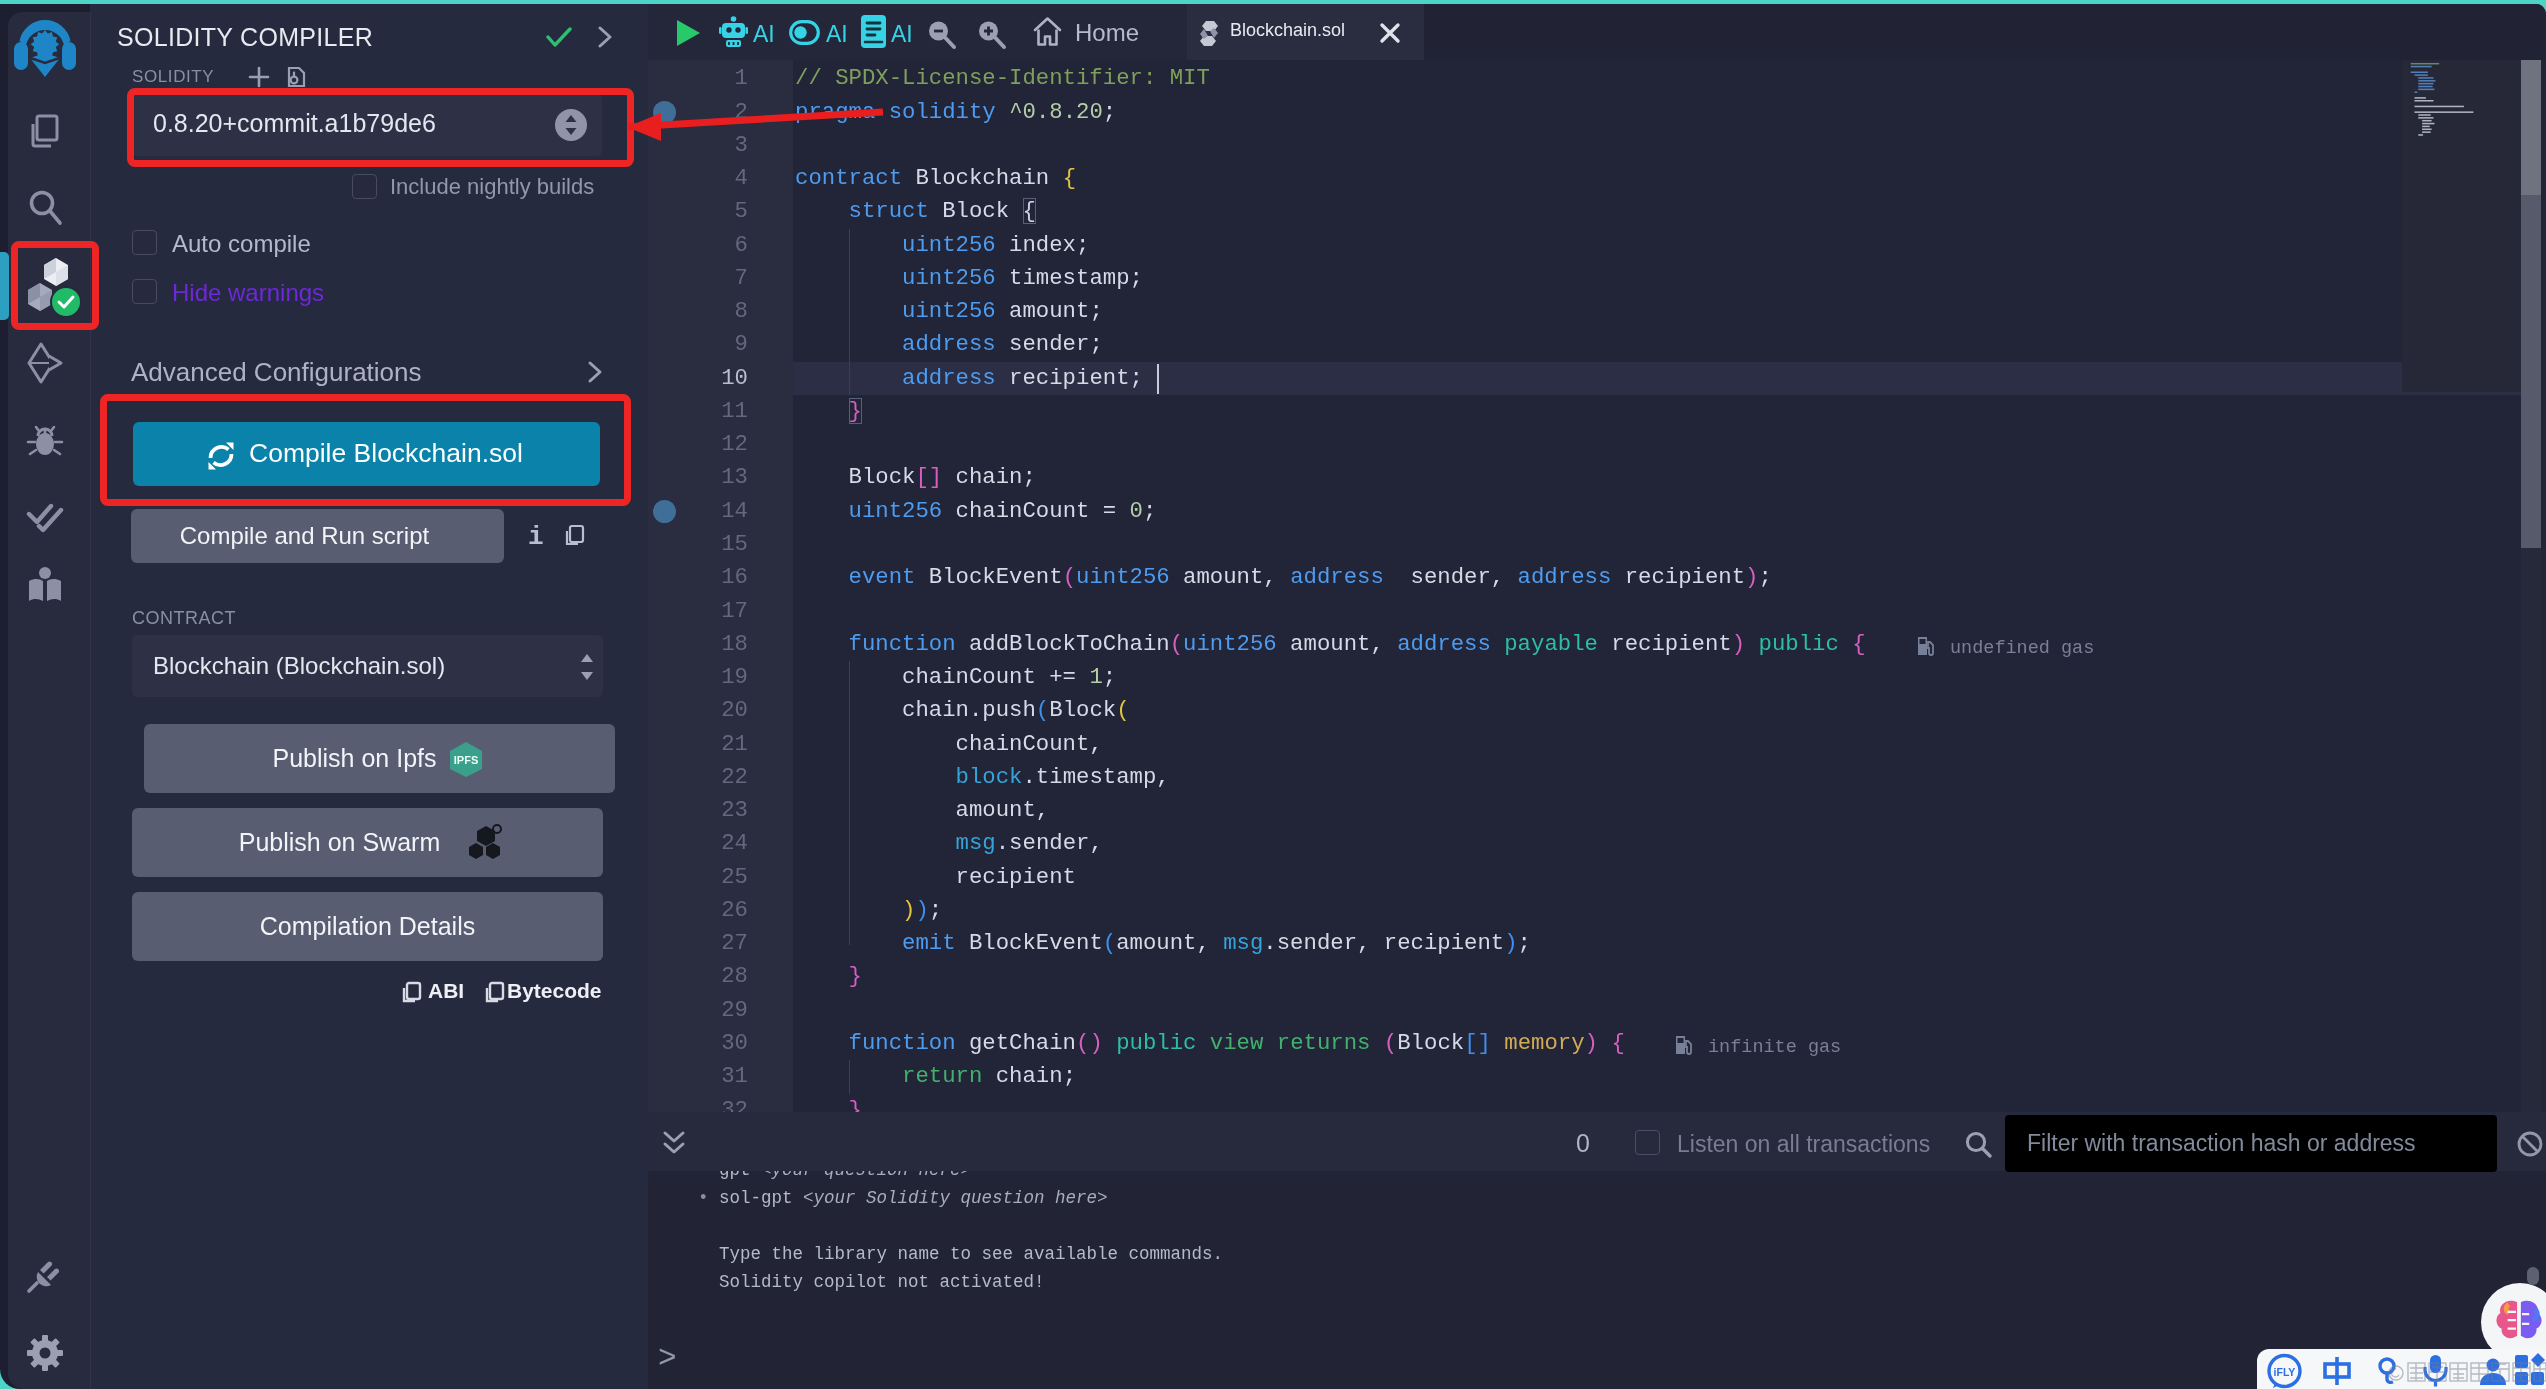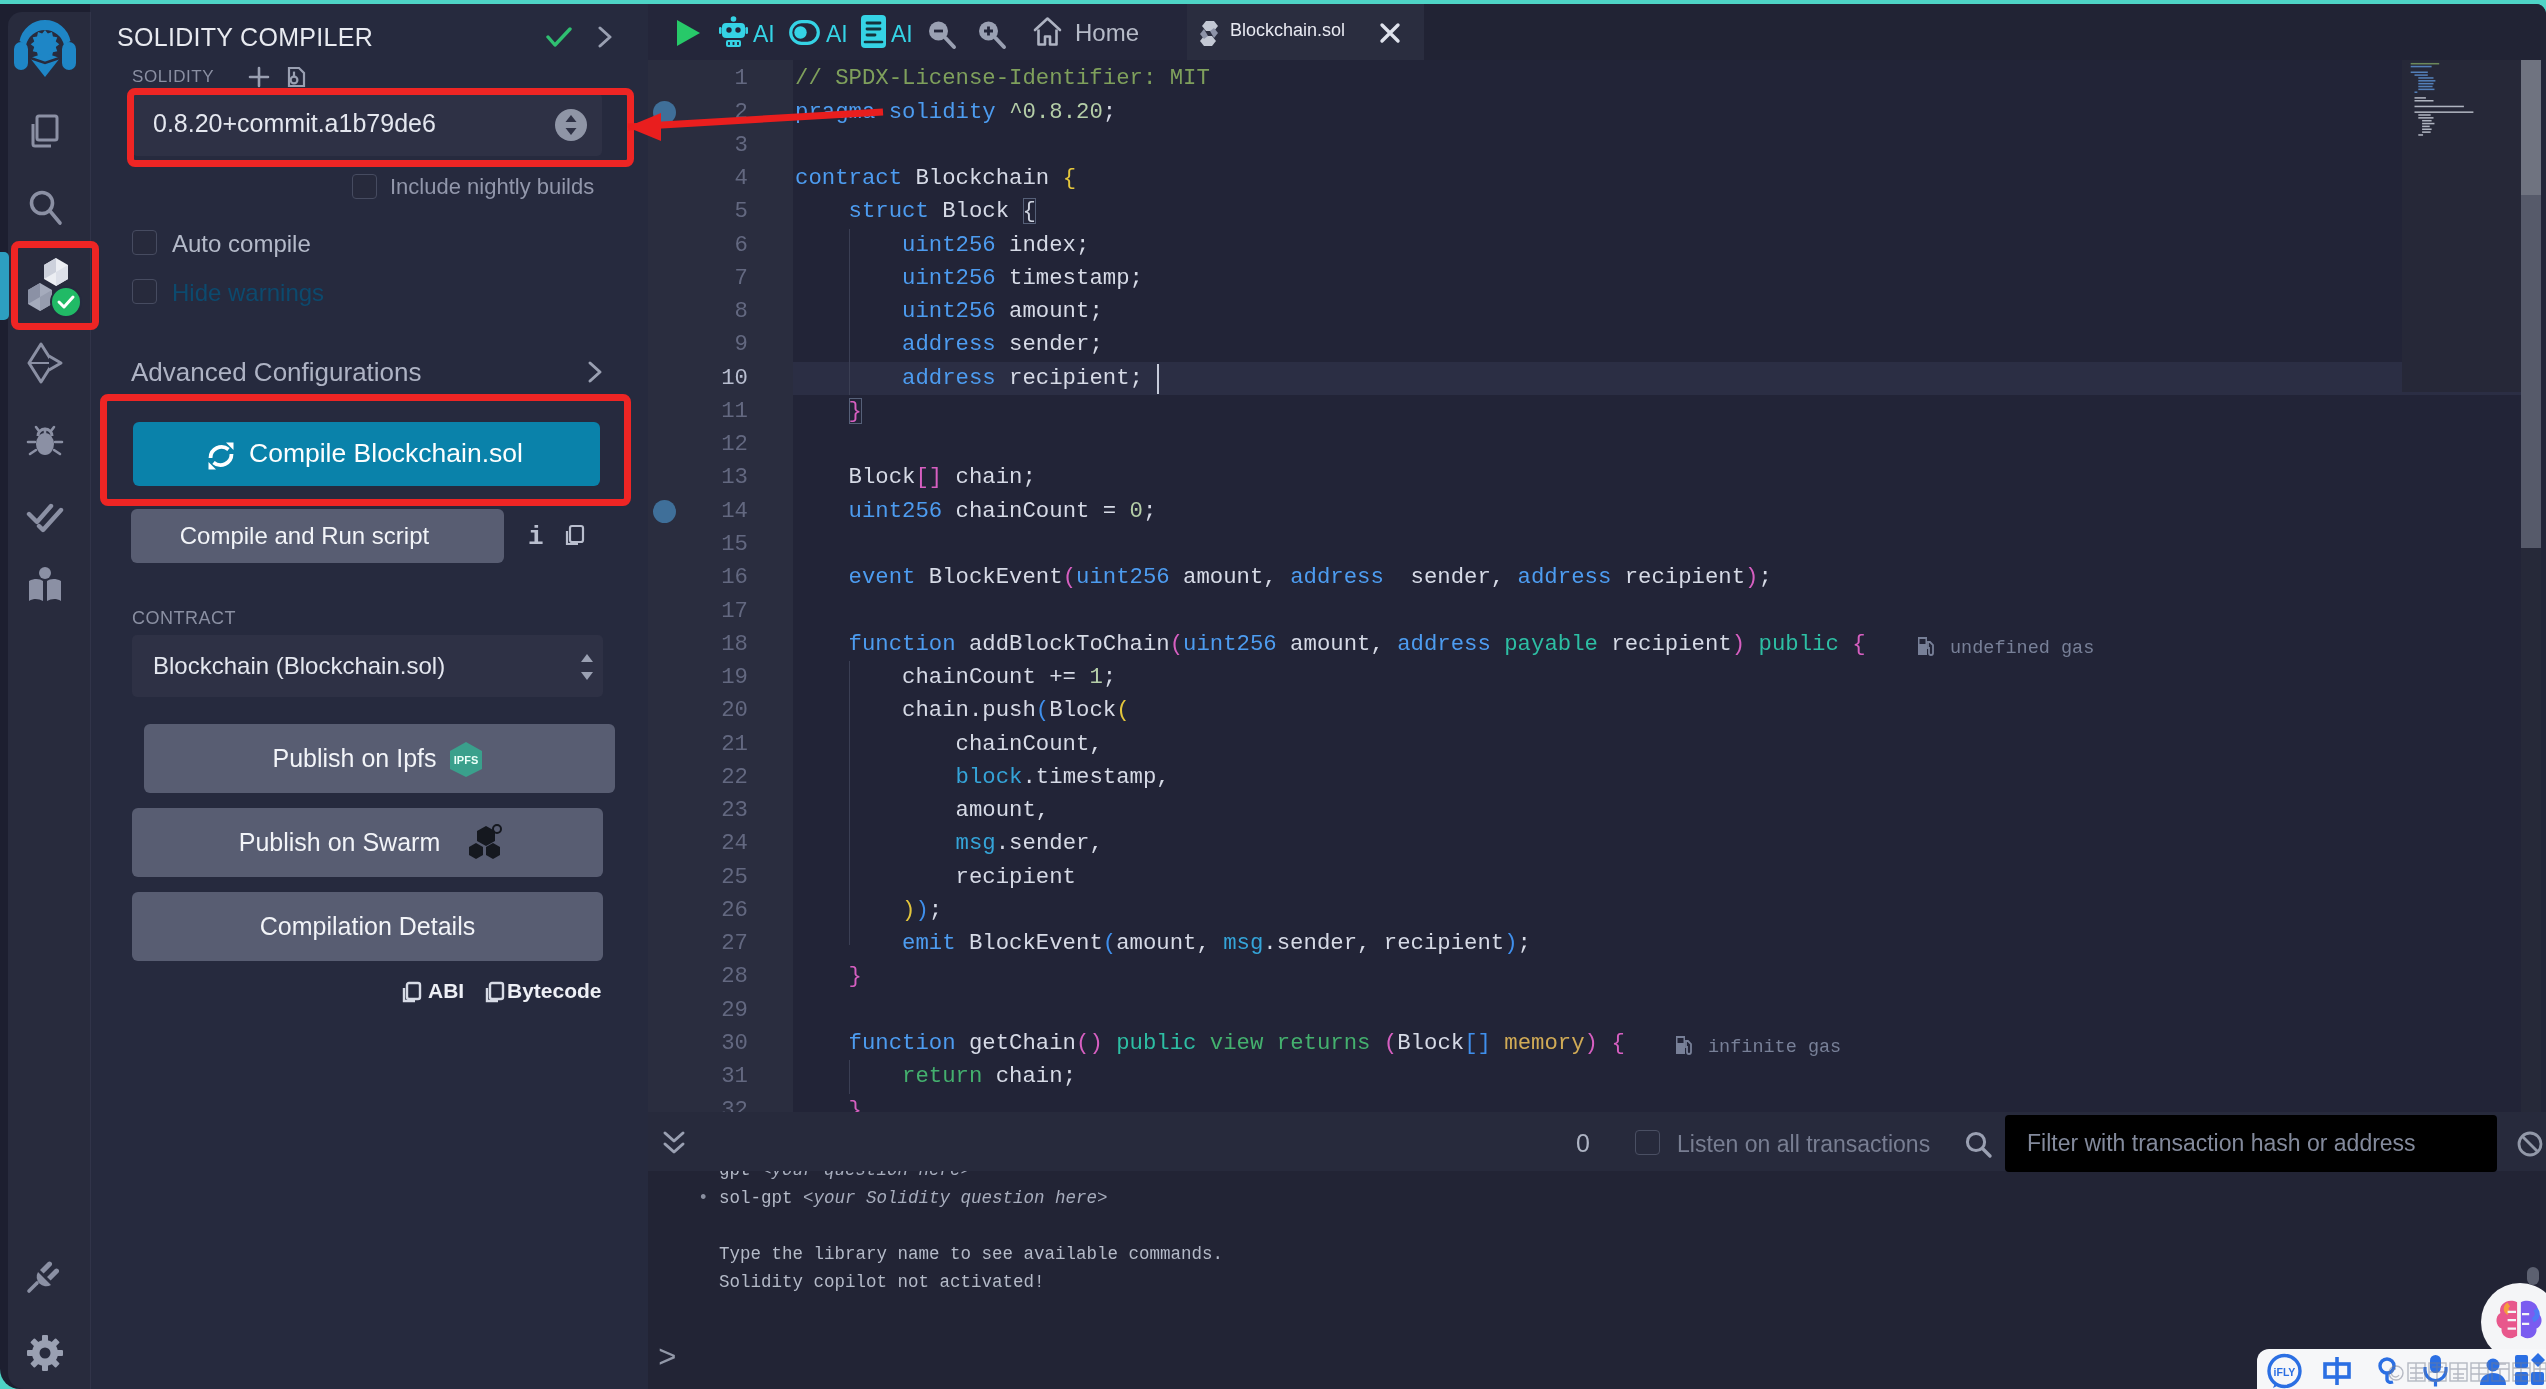--- a/index.html
+++ b/index.html
@@ -152,21 +152,21 @@
     <path d="M17 7 L22.5 14 H11.5 Z" fill="#2e3145"></path>
     <path d="M17 27 L22.5 20 H11.5 Z" fill="#2e3145"></path>
   </svg>
 
 <div class="cb" style="left:352px; top:174px;"></div>
 <div class="abs" style="left:390px; top:174px; color:#9297ab; font-size:22px;">Include nightly builds</div>
 
 <div class="cb" style="left:132px; top:230px;"></div>
 <div class="abs" style="left:172px; top:230px; color:#b4bac9; font-size:24px;">Auto compile</div>
 <div class="cb" style="left:132px; top:279px;"></div>
-<div class="abs" style="left:172px; top:279px; color:#0c4a6e; font-size:24px;">Hide warnings</div>
+<div class="abs" style="left:172px; top:279px; color:#6d28d9; font-size:24px;">Hide warnings</div>
 
 <div class="abs" style="left:131px; top:357px; color:#aeb3c4; font-size:26px;">Advanced Configurations</div>
 <svg class="abs" style="left:586px; top:360px;" width="18" height="24" viewBox="0 0 18 24">
     <path d="M4 3 L14 12 L4 21" stroke="#9aa0b2" stroke-width="3" fill="none" stroke-linecap="round" stroke-linejoin="round"></path>
   </svg>
 
 <div class="abs" style="left:133px; top:422px; width:467px; height:64px; background:#0a82aa; border-radius:6px;"></div>
 <svg class="abs" style="left:206px; top:441px;" width="30" height="30" viewBox="0 0 30 30">
 <path d="M4.5 17 a11 11 0 0 1 18 -8.5" stroke="#fff" stroke-width="3.8" fill="none"></path>
 <path d="M25.5 13 a11 11 0 0 1 -18 8.5" stroke="#fff" stroke-width="3.8" fill="none"></path>

